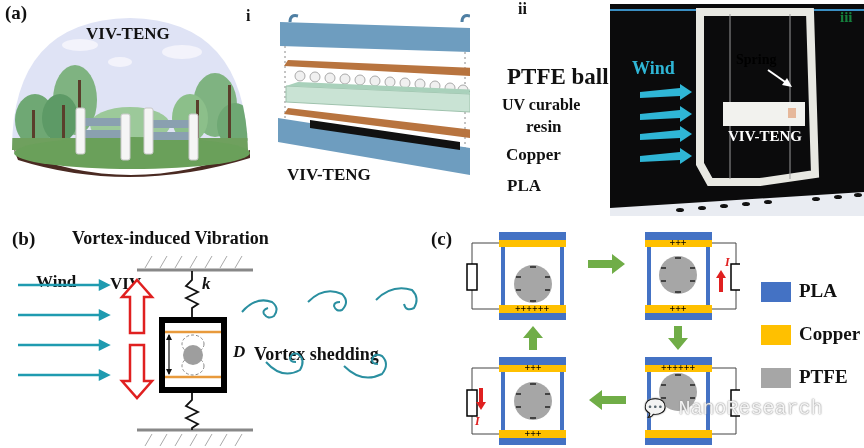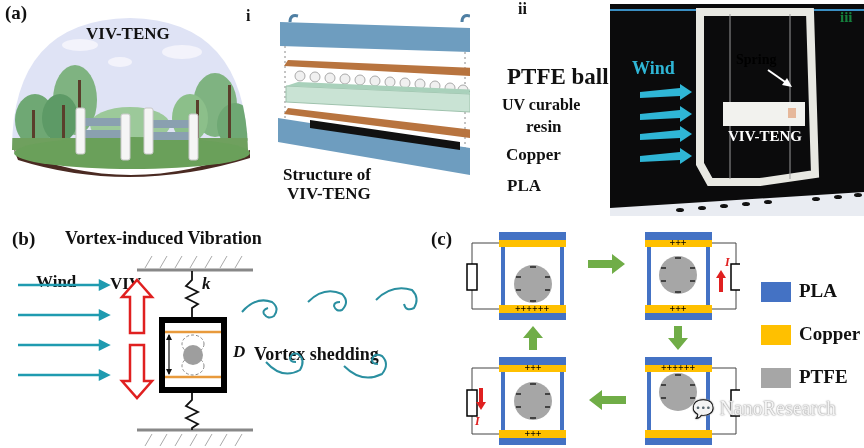--- a/index.html
+++ b/index.html
@@ -99,21 +99,20 @@
   <line x1="205" y1="114" x2="255" y2="116" stroke="#111" stroke-width="1.2"></line>
   <line x1="205" y1="138" x2="228" y2="152" stroke="#111" stroke-width="1.2"></line>
   <line x1="210" y1="170" x2="228" y2="185" stroke="#111" stroke-width="1.2"></line>
 </svg>
 <div class="abs lbl" style="left:507px;top:64px;font-size:23px;">PTFE ball</div>
 <div class="abs lbl" style="left:502px;top:96px;font-size:16px;">UV curable</div>
 <div class="abs lbl" style="left:526px;top:117px;font-size:17px;">resin</div>
 <div class="abs lbl" style="left:506px;top:145px;font-size:17px;">Copper</div>
 <div class="abs lbl" style="left:507px;top:176px;font-size:17px;">PLA</div>
 <div class="abs lbl" style="left:283px;top:165px;font-size:17px;line-height:19px;">
-  <div>Structure of</div>
   <div style="padding-left:4px;">VIV-TENG</div>
 </div>
 
 <svg class="abs" style="left:610px;top:4px;" width="254" height="212">
   <rect x="0" y="0" width="254" height="212" fill="#0b0b0c"></rect>
   <line x1="0" y1="6" x2="254" y2="6" stroke="#3a8fc4" stroke-width="2"></line>
 
   <path d="M90,8 L200,8 L205,170 L150,178 L100,178 L90,160 Z" fill="none" stroke="#e8e8e2" stroke-width="8"></path>
 
   <line x1="120" y1="10" x2="120" y2="100" stroke="#999" stroke-width="1"></line>
@@ -145,21 +144,21 @@
     <ellipse cx="228" cy="193" rx="4" ry="2"></ellipse>
       <ellipse cx="248" cy="191" rx="4" ry="2"></ellipse>
   </g>
 </svg>
 <div class="abs lbl" style="left:840px;top:9px;font-size:15px;color:#15803d;">iii</div>
 <div class="abs lbl" style="left:632px;top:58px;font-size:18px;color:#2fb6d6;">Wind</div>
 <div class="abs lbl" style="left:736px;top:52px;font-size:14px;color:#000000;">Spring</div>
 <div class="abs lbl" style="left:728px;top:128px;font-size:15px;color:#fff;">VIV-TENG</div>
 
 <div class="abs panel-letter" style="left:12px;top:228px;">(b)</div>
-<div class="abs lbl" style="left:65px;top:228px;font-size:18px;">Vortex-induced Vibration</div>
+<div class="abs lbl" style="left:72px;top:228px;font-size:18px;">Vortex-induced Vibration</div>
 <div class="abs lbl" style="left:36px;top:272px;font-size:17px;">Wind</div>
 <div class="abs lbl" style="left:110px;top:274px;font-size:17px;">VIV</div>
 <div class="abs lbl" style="left:202px;top:274px;font-size:17px;font-style:italic;">k</div>
 <div class="abs lbl" style="left:170px;top:344px;font-size:17px;font-style:italic;">g</div>
 <div class="abs lbl" style="left:233px;top:342px;font-size:17px;font-style:italic;">D</div>
 <div class="abs lbl" style="left:254px;top:344px;font-size:18px;">Vortex shedding</div>
 
 <svg class="abs" style="left:0;top:240px;" width="430" height="208">
 
   <line x1="137" y1="30" x2="253" y2="30" stroke="#888" stroke-width="3"></line>
@@ -322,16 +321,16 @@
   <polygon points="99,130 107,130 107,118 113,118 103,106 93,118 99,118" fill="#70ad47"></polygon>
 </svg>
 
 <div class="abs" style="left:761px;top:282px;width:30px;height:20px;background:#4472c4;"></div>
 <div class="abs lbl" style="left:799px;top:280px;font-size:19px;">PLA</div>
 <div class="abs" style="left:761px;top:325px;width:30px;height:20px;background:#ffc000;"></div>
 <div class="abs lbl" style="left:799px;top:323px;font-size:19px;">Copper</div>
 <div class="abs" style="left:761px;top:368px;width:30px;height:20px;background:#a6a6a6;"></div>
 <div class="abs lbl" style="left:799px;top:366px;font-size:19px;">PTFE</div>
 
-<div class="abs" style="left:692px;top:397px;font-family:Liberation Serif, serif;font-size:20px;color:rgba(255,255,255,0.9);text-shadow:0 0 1px #888, 0 0 2px #999;">
+<div class="abs" style="left:644px;top:397px;font-family:Liberation Mono, monospace;font-size:20px;color:rgba(255,255,255,0.9);text-shadow:0 0 1px #888, 0 0 2px #999;">
   <span style="font-size:18px;">💬</span>
   <span>NanoResearch</span>
 </div>
 
 </body></html>

